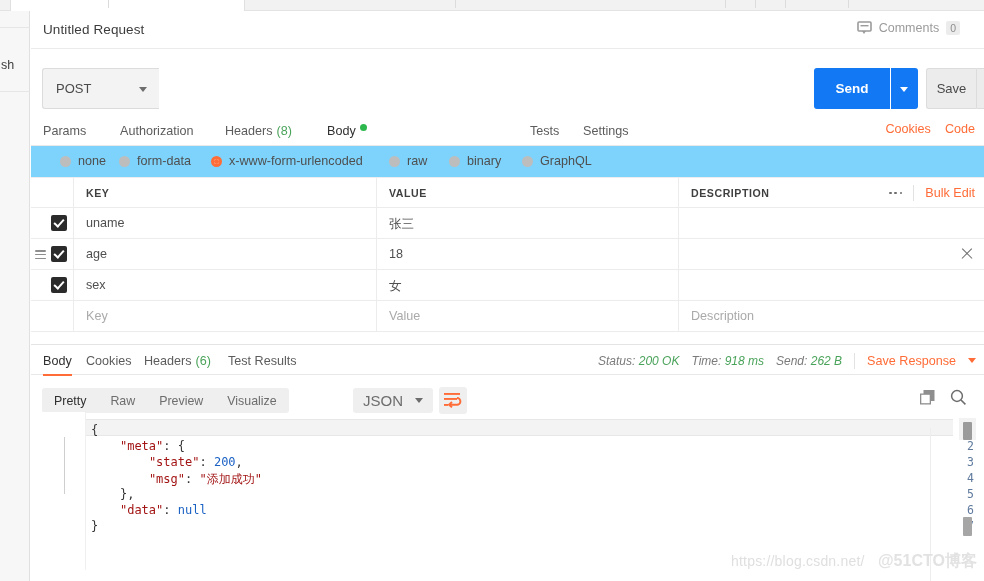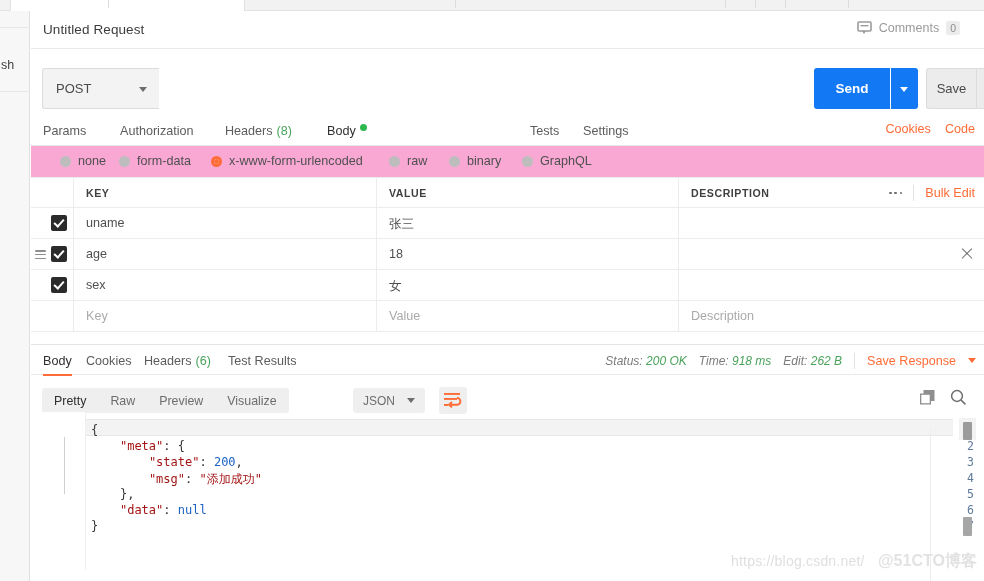--- a/index.html
+++ b/index.html
@@ -130,21 +130,21 @@
     content: ""; position: absolute; left: 0; right: 0; bottom: 0; height: 2px; background: #ff6c37;
   }
   .tab-count { color: #4aa35a; font-size: 12.6px; }
   .green-dot { width: 7px; height: 7px; border-radius: 50%; background: #2db84d; display:inline-block; }
   .tabs-right { position: absolute; right: 9px; top: 0; height: 34px; display:flex; align-items:center; gap: 14px; }
   .link-orange { font-size: 12.6px; color: #ff6c37; cursor: pointer; }
 
   
   .body-types {
     position: absolute; left: 0; top: 135px; width: 953px; height: 32px;
-    border-bottom: 1px solid #ededed; background: #f9a8d4;
+    border-bottom: 1px solid #ededed; background: #7dd3fc;
   }
   .radio-item {
     position: absolute; top: 8px; display: flex; align-items: center; gap: 7px;
     font-size: 12.6px; color: #4f4f4f; cursor: pointer; white-space: nowrap;
   }
   .radio-dot { width: 11px; height: 11px; border-radius: 50%; background: #bdbdbd; flex: none; }
   .radio-dot.sel { background: #fff; border: 3px solid #ff6c37; box-sizing: border-box; }
   .radio-dot.sel::after {
     content:""; display:block; width:100%; height:100%; border-radius:50%; background:#ff6c37;
   }
@@ -213,21 +213,21 @@
   .seg-group {
     position: absolute; left: 11px; top: 12px; height: 25px; background: #efefef;
     border-radius: 3px; display: flex; align-items: center;
   }
   .seg { height: 25px; display:flex; align-items:center; padding: 0 12px; font-size: 12.4px; color: #6d6d6d; cursor:pointer; }
   .seg.active { color: #2f2f2f; }
   .fmt-btn {
     position: absolute; left: 322px; top: 12px; height: 25px; background:#efefef;
     border-radius: 3px; display:flex; align-items:center; gap: 12px; padding: 0 10px; cursor:pointer;
   }
-  .fmt-label { font-size: 12px; color: #6d6d6d; }
+  .fmt-label { font-size: 15px; color: #6d6d6d; }
   .fmt-caret { width:0;height:0;border-left:4.5px solid transparent;border-right:4.5px solid transparent;border-top:5px solid #6d6d6d; }
   .wrap-btn {
     position: absolute; left: 408px; top: 11px; width: 28px; height: 27px;
     background: #efefef; border-radius: 3px; cursor: pointer;
   }
   .viewer-tools { position: absolute; right: 17px; top: 13px; display:flex; align-items:center; gap: 14px; }
   .gutter {
     position: absolute; left: 0; top: 0; width: 55px; height: 158px;
     background: #fff; border-right: 1px solid #f0f0f0;
   }
@@ -468,21 +468,21 @@
       <div class="meta-wrap">
         <span class="meta-item">
           <span>Status:</span>
           <b>200 OK</b>
         </span>
         <span class="meta-item">
           <span>Time:</span>
           <b>918 ms</b>
         </span>
         <span class="meta-item">
-          <span>Edit:</span>
+          <span>Send:</span>
           <b>262 B</b>
         </span>
         <span class="vsep"></span>
         <span class="save-resp">Save Response</span>
         <span class="save-resp-caret"></span>
       </div>
     </div>
 
     <div class="viewer-bar">
       <div class="seg-group">

